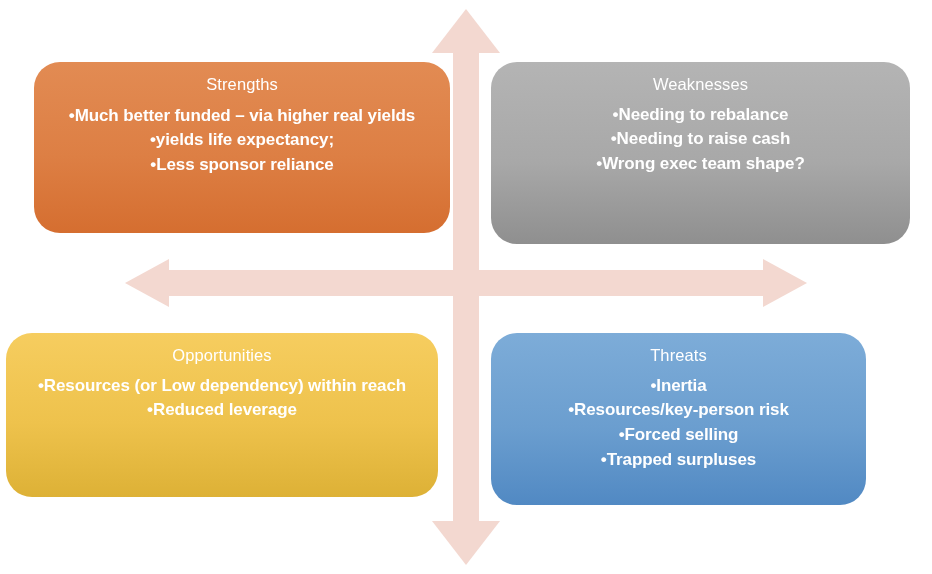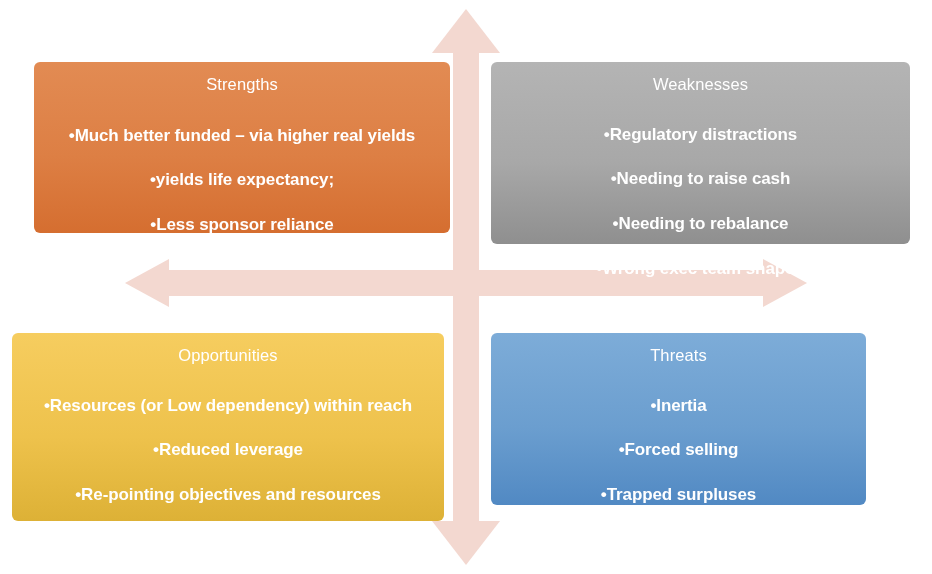--- a/index.html
+++ b/index.html
@@ -23,21 +23,21 @@
     position: absolute;
     left: 0; top: 0;
     width: 932px;
     height: 574px;
     pointer-events: none;
   }
 
   
   .quadrant {
     position: absolute;
-    border-radius: 6px;
+    border-radius: 26px;
     box-sizing: border-box;
     display: flex;
     flex-direction: column;
     align-items: center;
     padding: 12px 14px 10px 14px;
     color: #ffffff;
   }
   .quadrant-title {
     font-size: 16.5px;
     font-weight: 400;
@@ -55,40 +55,39 @@
     text-align: center;
   }
   .quadrant-list li {
     font-size: 17px;
     font-weight: 600;
     line-height: 1.45;
     text-align: center;
     color: #ffffff;
     white-space: nowrap;
     letter-spacing: -0.1px;
-    margin-top: 20px;
   }
   .bullet-glyph {
     font-weight: 700;
   }
 
   
   #quad-strengths {
     left: 34px;  top: 62px;
     width: 416px; height: 171px;
     background: linear-gradient(to bottom, #e28b53 0%, #dd7f44 55%, #d56e30 100%);
   }
   #quad-weaknesses {
     left: 491px; top: 62px;
     width: 419px; height: 182px;
     background: linear-gradient(to bottom, #b4b4b4 0%, #a8a8a8 55%, #8f8f8f 100%);
   }
   #quad-opportunities {
-    left: 12px;  top: 333px;
-    width: 432px; height: 188px;
+    left: 6px;  top: 333px;
+    width: 432px; height: 164px;
     background: linear-gradient(to bottom, #f6cd5f 0%, #eec24c 55%, #ddb136 100%);
   }
   #quad-threats {
     left: 491px; top: 333px;
     width: 375px; height: 172px;
     background: linear-gradient(to bottom, #7dacd8 0%, #6b9ecf 55%, #5189c3 100%);
   }
 
   
   #quad-opportunities .quadrant-title,
@@ -127,54 +126,51 @@
       <li>
         <span class="bullet-glyph">•</span><span>Less sponsor reliance</span>
       </li>
     </ul>
   </div>
 
   <div class="quadrant" id="quad-weaknesses">
     <div class="quadrant-title">Weaknesses</div>
     <ul class="quadrant-list">
       <li>
-        <span class="bullet-glyph">•</span><span>Regulatory distractions</span>
+        <span class="bullet-glyph">•</span><span>Needing to rebalance</span>
       </li>
       <li>
         <span class="bullet-glyph">•</span><span>Needing to raise cash</span>
-      </li>
-      <li>
-        <span class="bullet-glyph">•</span><span>Needing to rebalance</span>
       </li>
       <li>
         <span class="bullet-glyph">•</span><span>Wrong exec team shape?</span>
       </li>
     </ul>
   </div>
 
   <div class="quadrant" id="quad-opportunities">
     <div class="quadrant-title">Opportunities</div>
     <ul class="quadrant-list">
       <li>
         <span class="bullet-glyph">•</span><span>Resources (or Low dependency) within reach</span>
       </li>
       <li>
         <span class="bullet-glyph">•</span><span>Reduced leverage</span>
       </li>
-      <li>
-        <span class="bullet-glyph">•</span><span>Re-pointing objectives and resources</span>
-      </li>
     </ul>
   </div>
 
   <div class="quadrant" id="quad-threats">
     <div class="quadrant-title">Threats</div>
     <ul class="quadrant-list">
       <li>
         <span class="bullet-glyph">•</span><span>Inertia</span>
+      </li>
+      <li>
+        <span class="bullet-glyph">•</span><span>Resources/key-person risk</span>
       </li>
       <li>
         <span class="bullet-glyph">•</span><span>Forced selling</span>
       </li>
       <li>
         <span class="bullet-glyph">•</span><span>Trapped surpluses</span>
       </li>
     </ul>
   </div>
 

